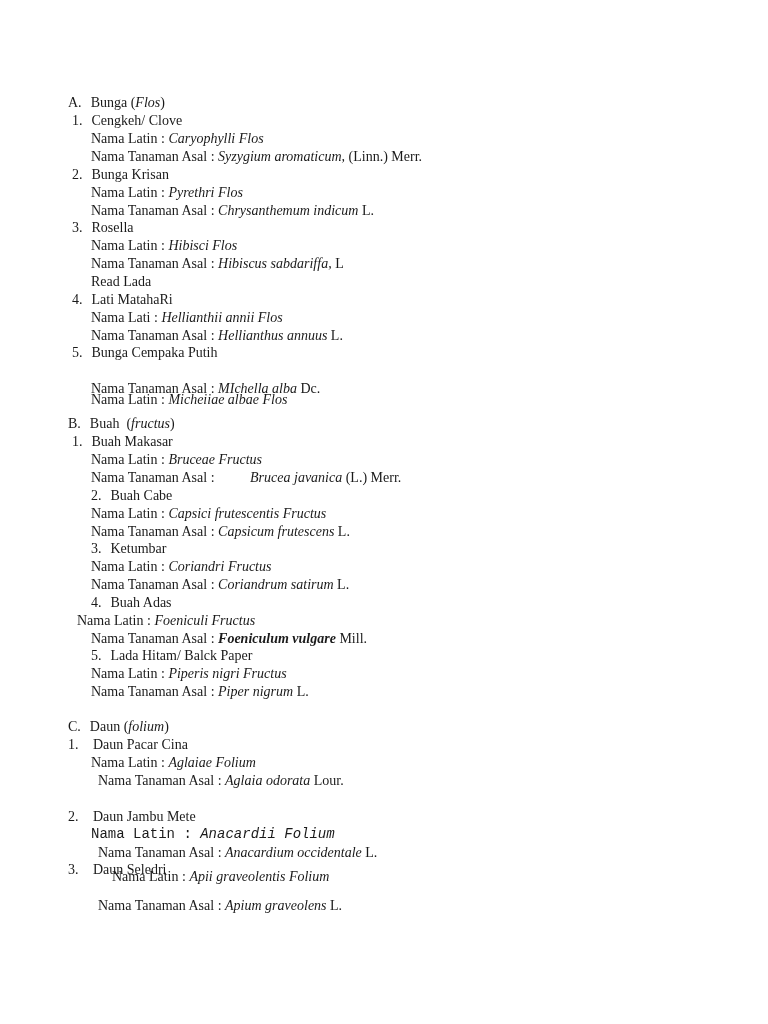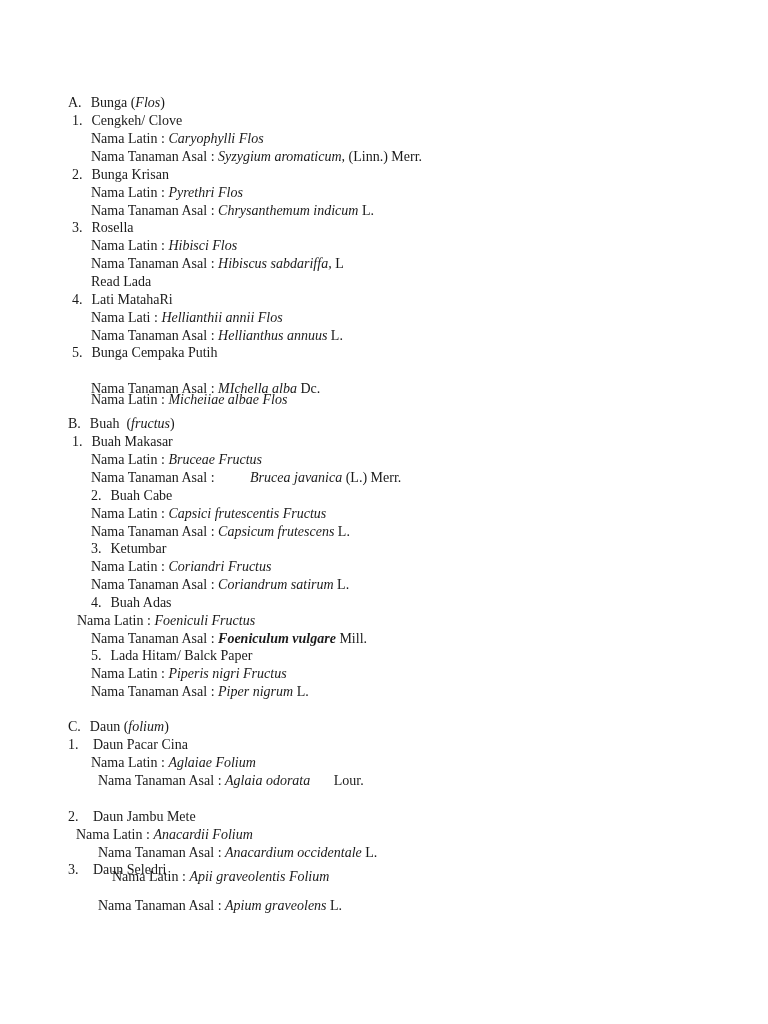--- a/index.html
+++ b/index.html
@@ -134,27 +134,27 @@
   <span style="white-space: pre;">C.</span><span style="display: inline-block; width: 9px; white-space: pre;"></span><span style="white-space:pre">Daun </span>(<i style="white-space: pre;">folium</i>)
 </div>
 
 <div class="line" style="top:736px; left:68px;">
   <span class="num" style="width: 25px; white-space: pre;">1.</span><span style="white-space: pre;">Daun Pacar Cina</span>
 </div>
 <div class="line" style="top:754px; left:91px;">
   <span style="white-space: pre;">Nama Latin : </span><i style="white-space: pre;">Aglaiae Folium</i>
 </div>
 <div class="line" style="top:772px; left:98px;">
-  <span style="white-space: pre;">Nama Tanaman Asal : </span><i style="white-space: pre;">Aglaia odorata</i><span style="white-space: pre; margin-left: 20px;"> Lour.</span>
+  <span style="white-space: pre;">Nama Tanaman Asal : </span><i style="white-space: pre;">Aglaia odorata</i><span style="white-space: pre;"> Lour.</span>
 </div>
 
 <div class="line" style="top:808px; left:68px;">
   <span class="num" style="width: 25px; white-space: pre;">2.</span><span style="white-space: pre;">Daun Jambu Mete</span>
 </div>
-<div class="line" style="top:826px; left:76px;">
+<div class="line" style="top:826px; left:91px;font-family:Liberation Mono, monospace;">
   <span style="white-space: pre;">Nama Latin : </span><i style="white-space: pre;">Anacardii Folium</i>
 </div>
 <div class="line" style="top:844px; left:98px;">
   <span style="white-space: pre;">Nama Tanaman Asal : </span><i style="white-space: pre;">Anacardium occidentale</i><span style="white-space: pre;"> L.</span>
 </div>
 
 <div class="line" style="top:861px; left:68px;">
   <span class="num" style="width: 25px; white-space: pre;">3.</span><span style="white-space: pre;">Daun Seledri</span>
 </div>
 <div class="line" style="top:868px; left:91px;margin-left:21px;">

